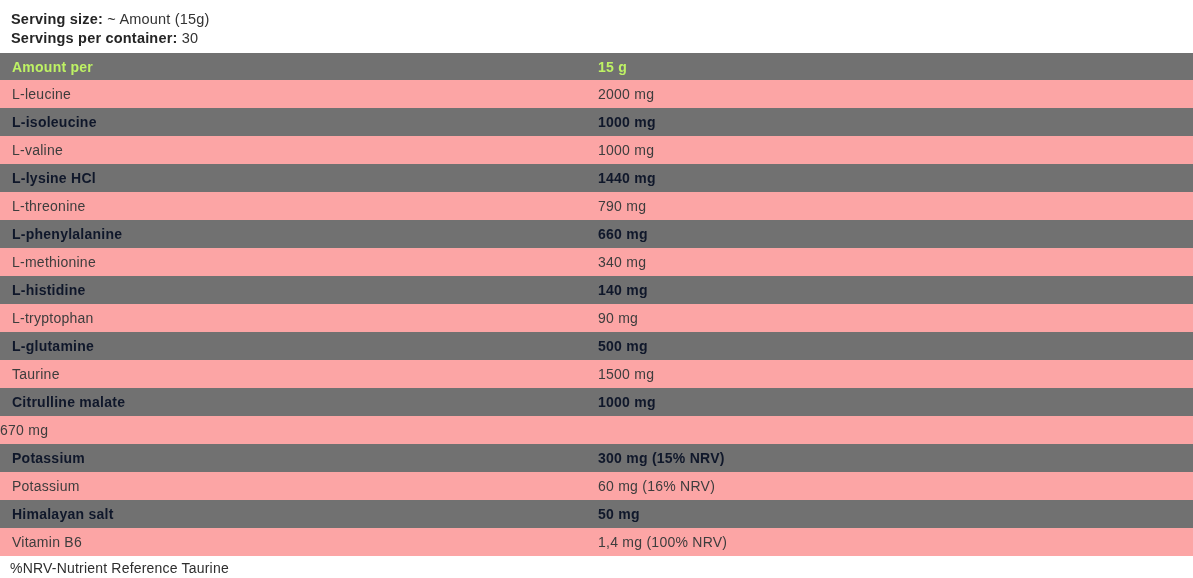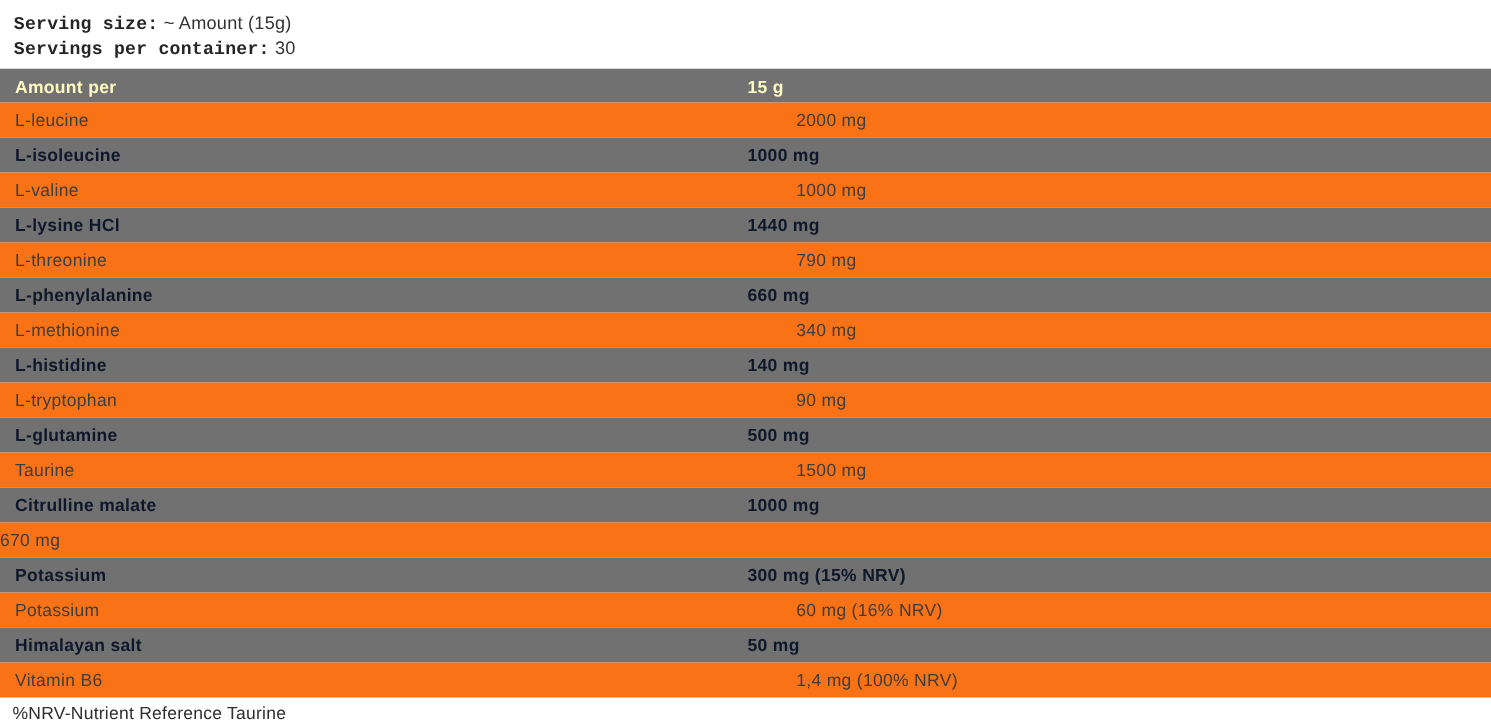--- a/index.html
+++ b/index.html
@@ -16,21 +16,21 @@
   }
   .panel { width: 1193px; }
 
   .serving {
     padding: 10px 0 0 11px;
     font-size: 14.5px;
     line-height: 19px;
     letter-spacing: 0.2px;
     color: #333333;
   }
-  .serving .lbl { font-weight: 700; color: #252525; font-family: Liberation Mono, monospace; }
+  .serving .lbl { font-weight: 700; color: #252525; }
 
   .facts-table { margin-top: 5px; }
 
   .row {
     display: flex;
     align-items: center;
     height: 28px;
     font-size: 14px;
     letter-spacing: 0.25px;
   }
@@ -40,33 +40,32 @@
     padding-left: 12px;
     white-space: nowrap;
   }
   .row .c2 {
     flex: 1 1 auto;
     white-space: nowrap;
   }
   .row.header {
     height: 27px;
     background: #717171;
-    color: #fef9c3;
+    color: #bef264;
     font-weight: 700;
   }
   .row.dark {
     background: #717171;
     color: #0f172a;
     font-weight: 600;
   }
   .row.light {
-    background: #f97316;
+    background: #fca5a5;
     color: #3d3d3d;
     font-weight: 400;
-    gap: 39px;
   }
   .row.indent .c1 { padding-left: 38px; }
 
   .footnote {
     padding: 4px 0 0 10px;
     font-size: 14px;
     letter-spacing: 0.2px;
     color: #2e2e2e;
   }
 </style>

